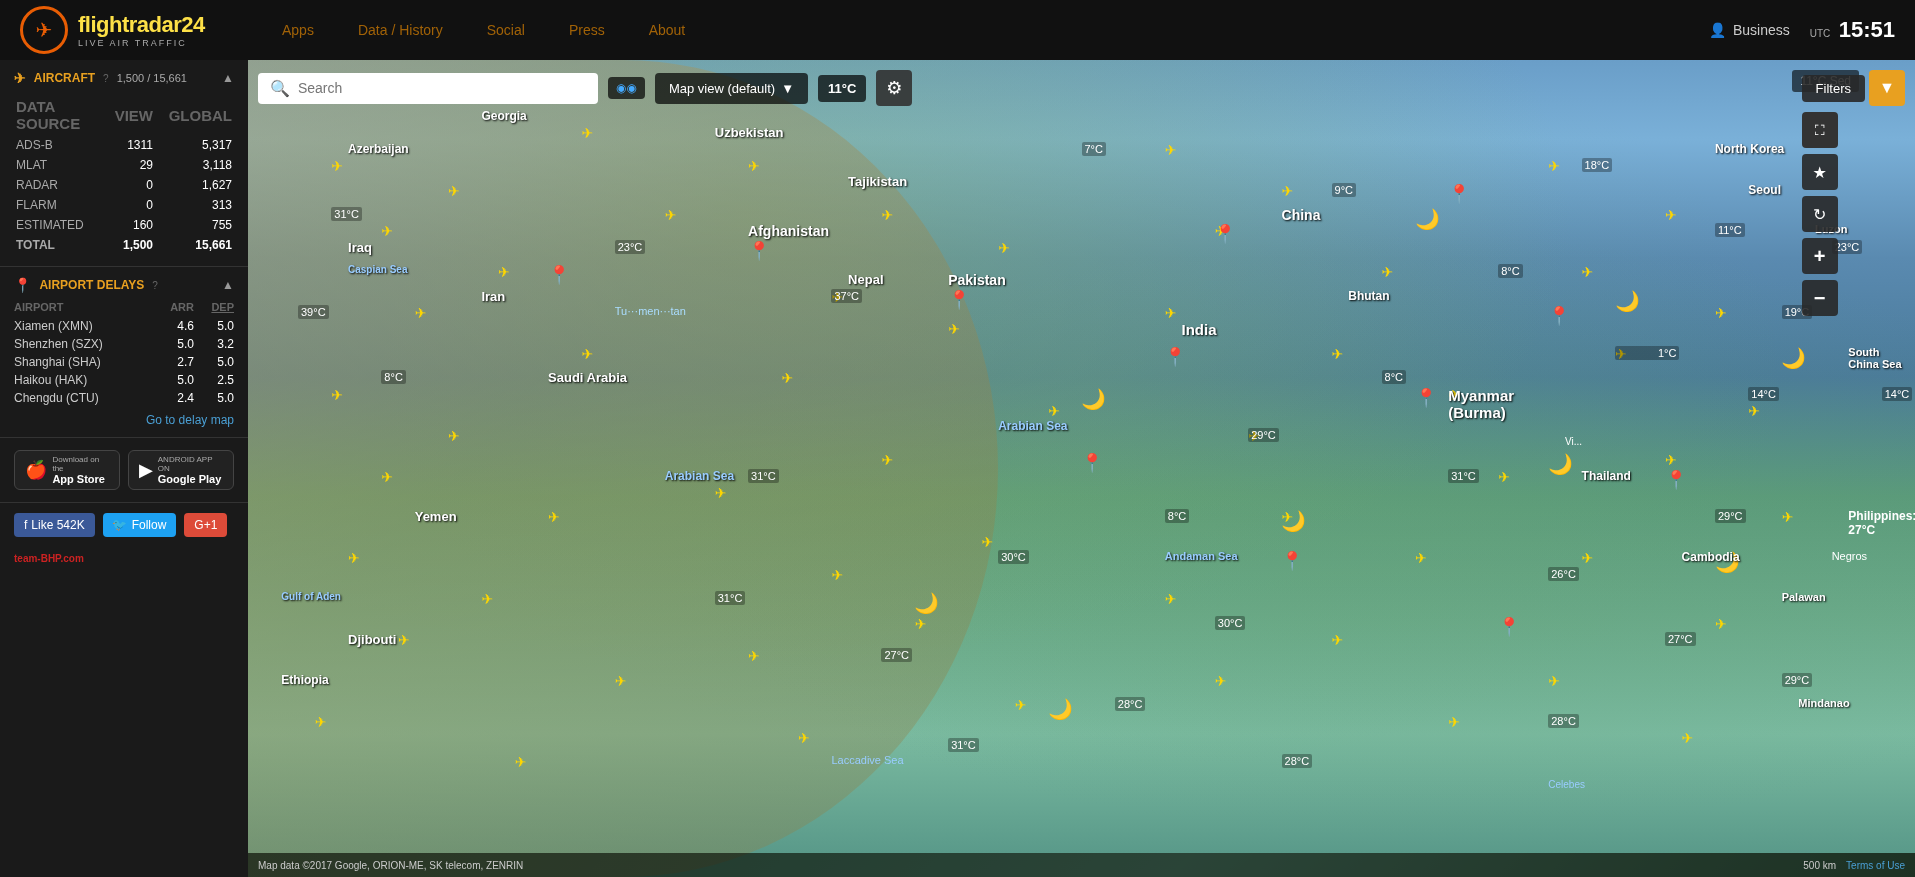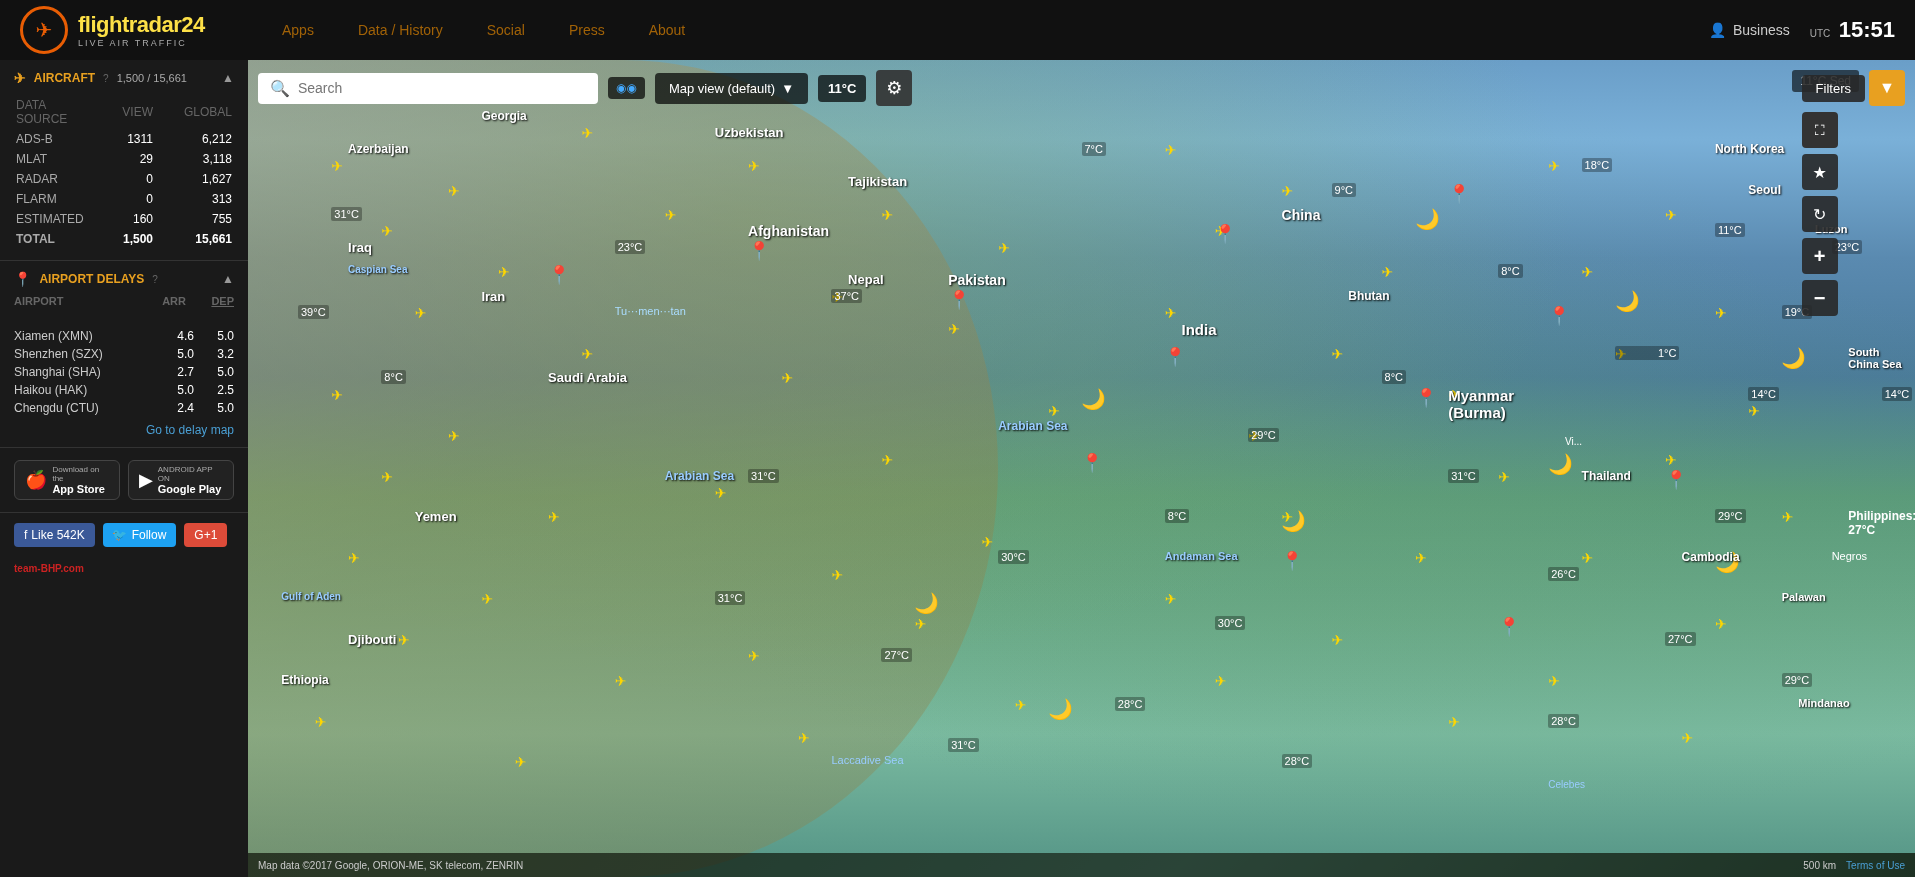--- a/index.html
+++ b/index.html
@@ -50,23 +50,23 @@
     .section-title {
       font-size: 12px; font-weight: bold; color: #e8a020; text-transform: uppercase;
       display: flex; align-items: center; gap: 8px;
     }
     .section-title .icon { font-size: 14px; }
     .data-table { width: 100%; font-size: 12px; }
     .data-table td { padding: 2px 0; }
     .data-table td:first-child { color: #aaa; width: 80px; }
     .data-table td:nth-child(2) { color: #fff; text-align: right; width: 55px; }
     .data-table td:nth-child(3) { color: #fff; text-align: right; }
-    .col-header { color: #666 !important; font-size: 12px; font-weight: normal; margin-top: 17px; }
-
-    .airport-header { display: flex; gap: 8px; width: 100%; font-size: 11px; margin-bottom: 20px; }
+    .col-header { color: #666 !important; font-size: 15px; font-weight: bold; margin-top: 17px; }
+
+    .airport-header { display: flex; gap: 0; width: 100%; font-size: 11px; margin-bottom: 4px; }
     .airport-header span:first-child { flex: 1; color: #666; font-weight: bold; }
     .airport-header span:nth-child(2) { width: 40px; color: #666; font-weight: bold; text-align: right; }
     .airport-header span:nth-child(3) { width: 40px; color: #666; font-weight: bold; text-align: right; text-decoration: underline; }
 
     .airport-row { display: flex; width: 100%; font-size: 12px; padding: 2px 0; }
     .airport-row span:first-child { flex: 1; color: #ccc; }
     .airport-row span:nth-child(2) { width: 40px; color: #fff; text-align: right; }
     .airport-row span:nth-child(3) { width: 40px; color: #fff; text-align: right; }
 
     .delay-link { color: #4a9fd4; font-size: 12px; cursor: pointer; text-align: right; display: block; margin-top: 6px; }
@@ -213,21 +213,21 @@
     <table class="data-table">
       <tbody>
           <tr>
         <td class="col-header">DATA SOURCE</td>
         <td class="col-header" style="text-align:right;">VIEW</td>
         <td class="col-header" style="text-align:right;">GLOBAL</td>
       </tr>
       <tr>
         <td>ADS-B</td>
         <td>1311</td>
-        <td>6,212</td>
+        <td>5,317</td>
       </tr>
       <tr>
         <td>MLAT</td>
         <td>29</td>
         <td>3,118</td>
       </tr>
       <tr>
         <td>RADAR</td>
         <td>0</td>
         <td>1,627</td>

